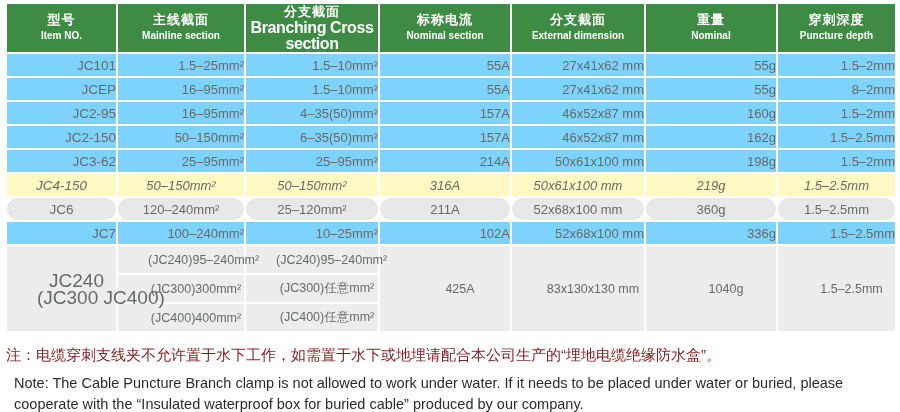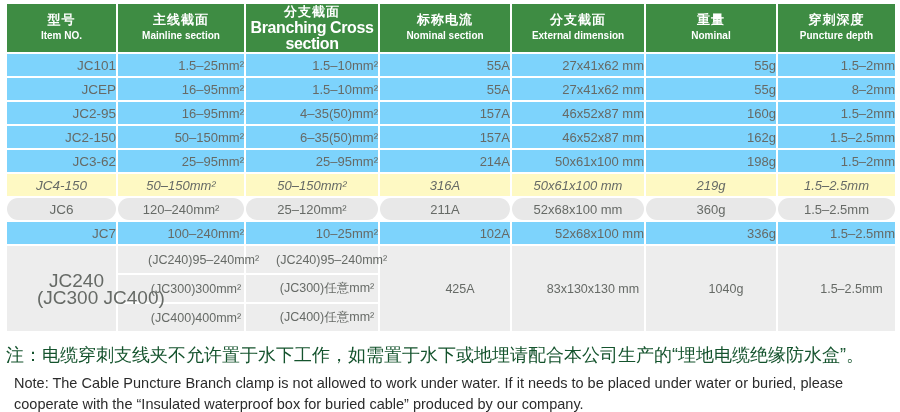--- a/index.html
+++ b/index.html
@@ -25,21 +25,21 @@
     height:22px;padding:0;background:#f0f0f0;white-space:nowrap;
   }
   tbody tr.shade-a td{background:#7dd3fc;text-align:right;}
   tbody tr.shade-b td{background:#fef9c3;font-style:italic;}
   tbody tr.shade-c td{background:#e8e8e8;border-radius:11px;}
   tbody tr.grp td{background:#ededed;height:27px;font-size:12.5px;padding-left:30px;}
   td.item{font-size:13.5px;}
   td.grp-item div{line-height:17px;font-size:19px;}
   .notes{margin:12px 6px 0 6px;width:888px;}
   .note-zh{
-    margin:0 0 6px 0;font-size:18px;line-height:20px;color:#14532d;
+    margin:0 0 6px 0;font-size:15px;line-height:20px;color:#7f1d1d;
   }
   .note-en{
     margin:8px;font-size:14.5px;line-height:21px;color:#2b2b2b;
   }
 </style>
 </head>
 <body>
 
 <div class="page">
   <table class="spec">

